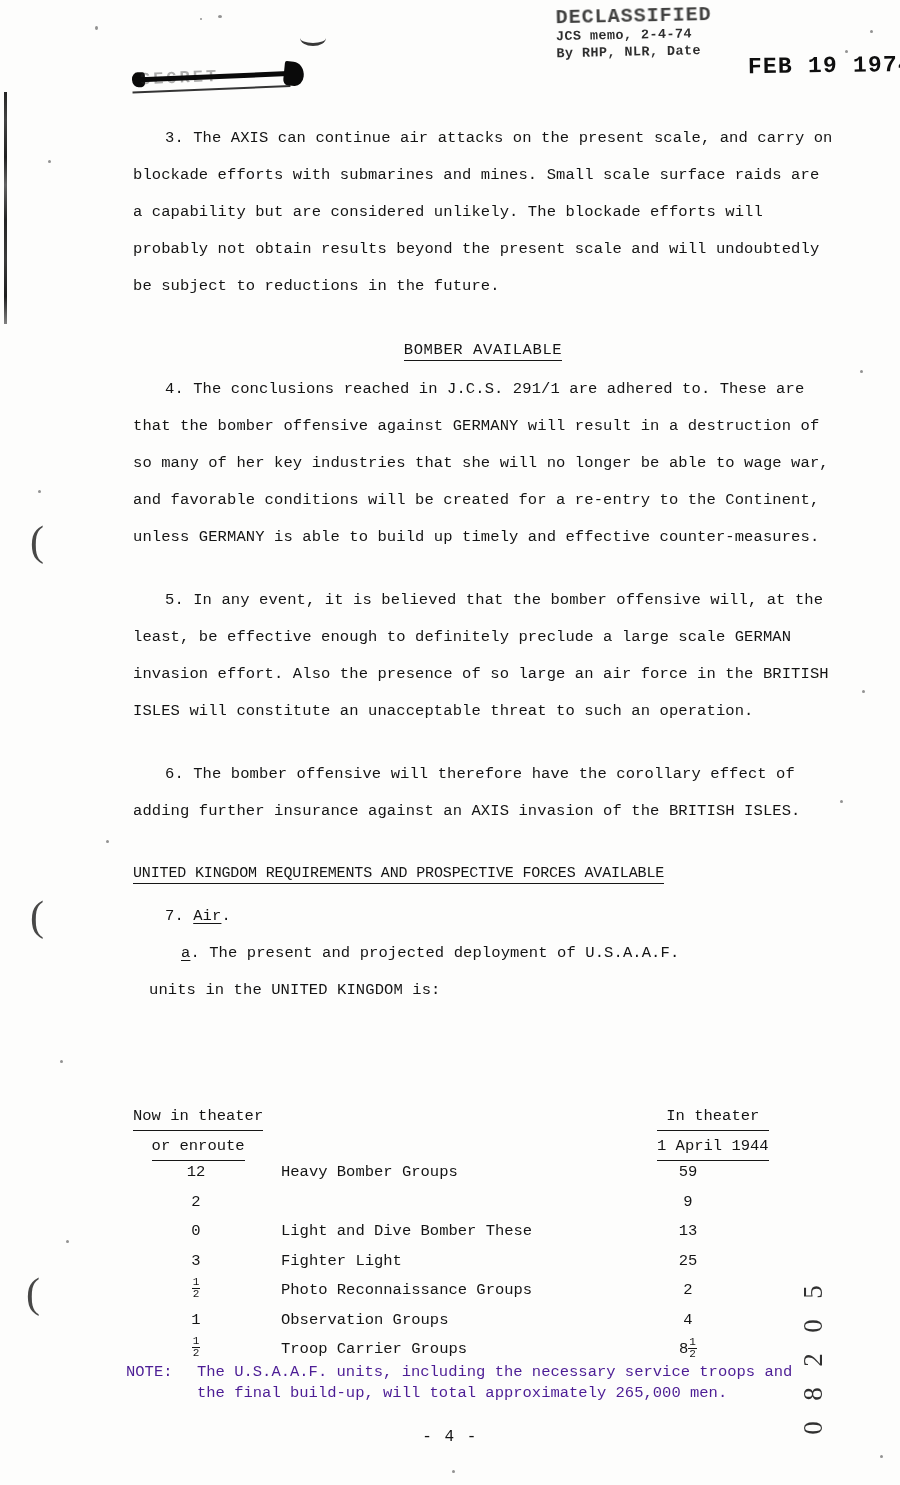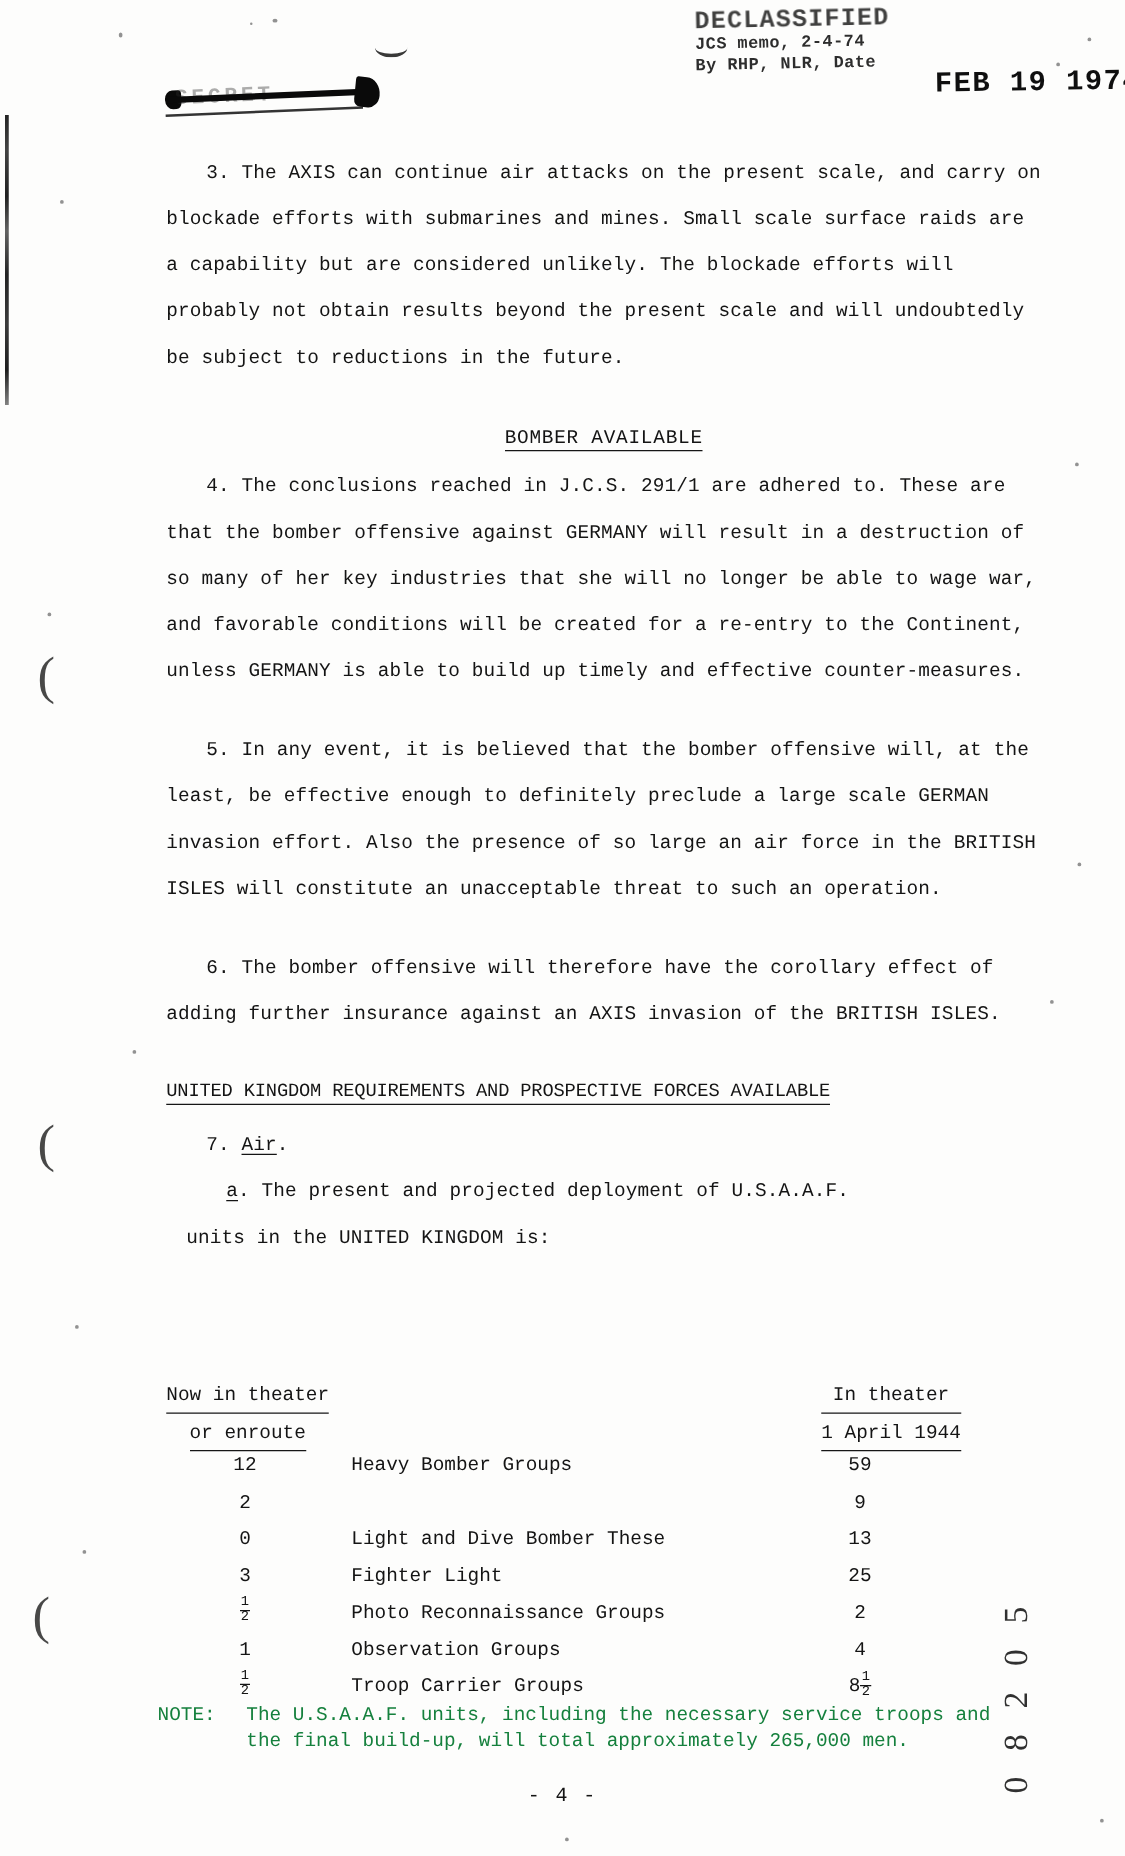--- a/index.html
+++ b/index.html
@@ -239,21 +239,21 @@
   .mixed { display: inline-block; vertical-align: middle; }
 
   
   .note {
     position: absolute;
     left: 126px;
     top: 1362px;
     width: 700px;
     font-size: 15.5px;
     line-height: 21px;
-    color: #15803d;
+    color: #4c1d95;
   }
   .note-label {
     position: absolute;
     left: 0px;
     top: 0px;
   }
   .note-body {
     margin-left: 71px;
   }
 

